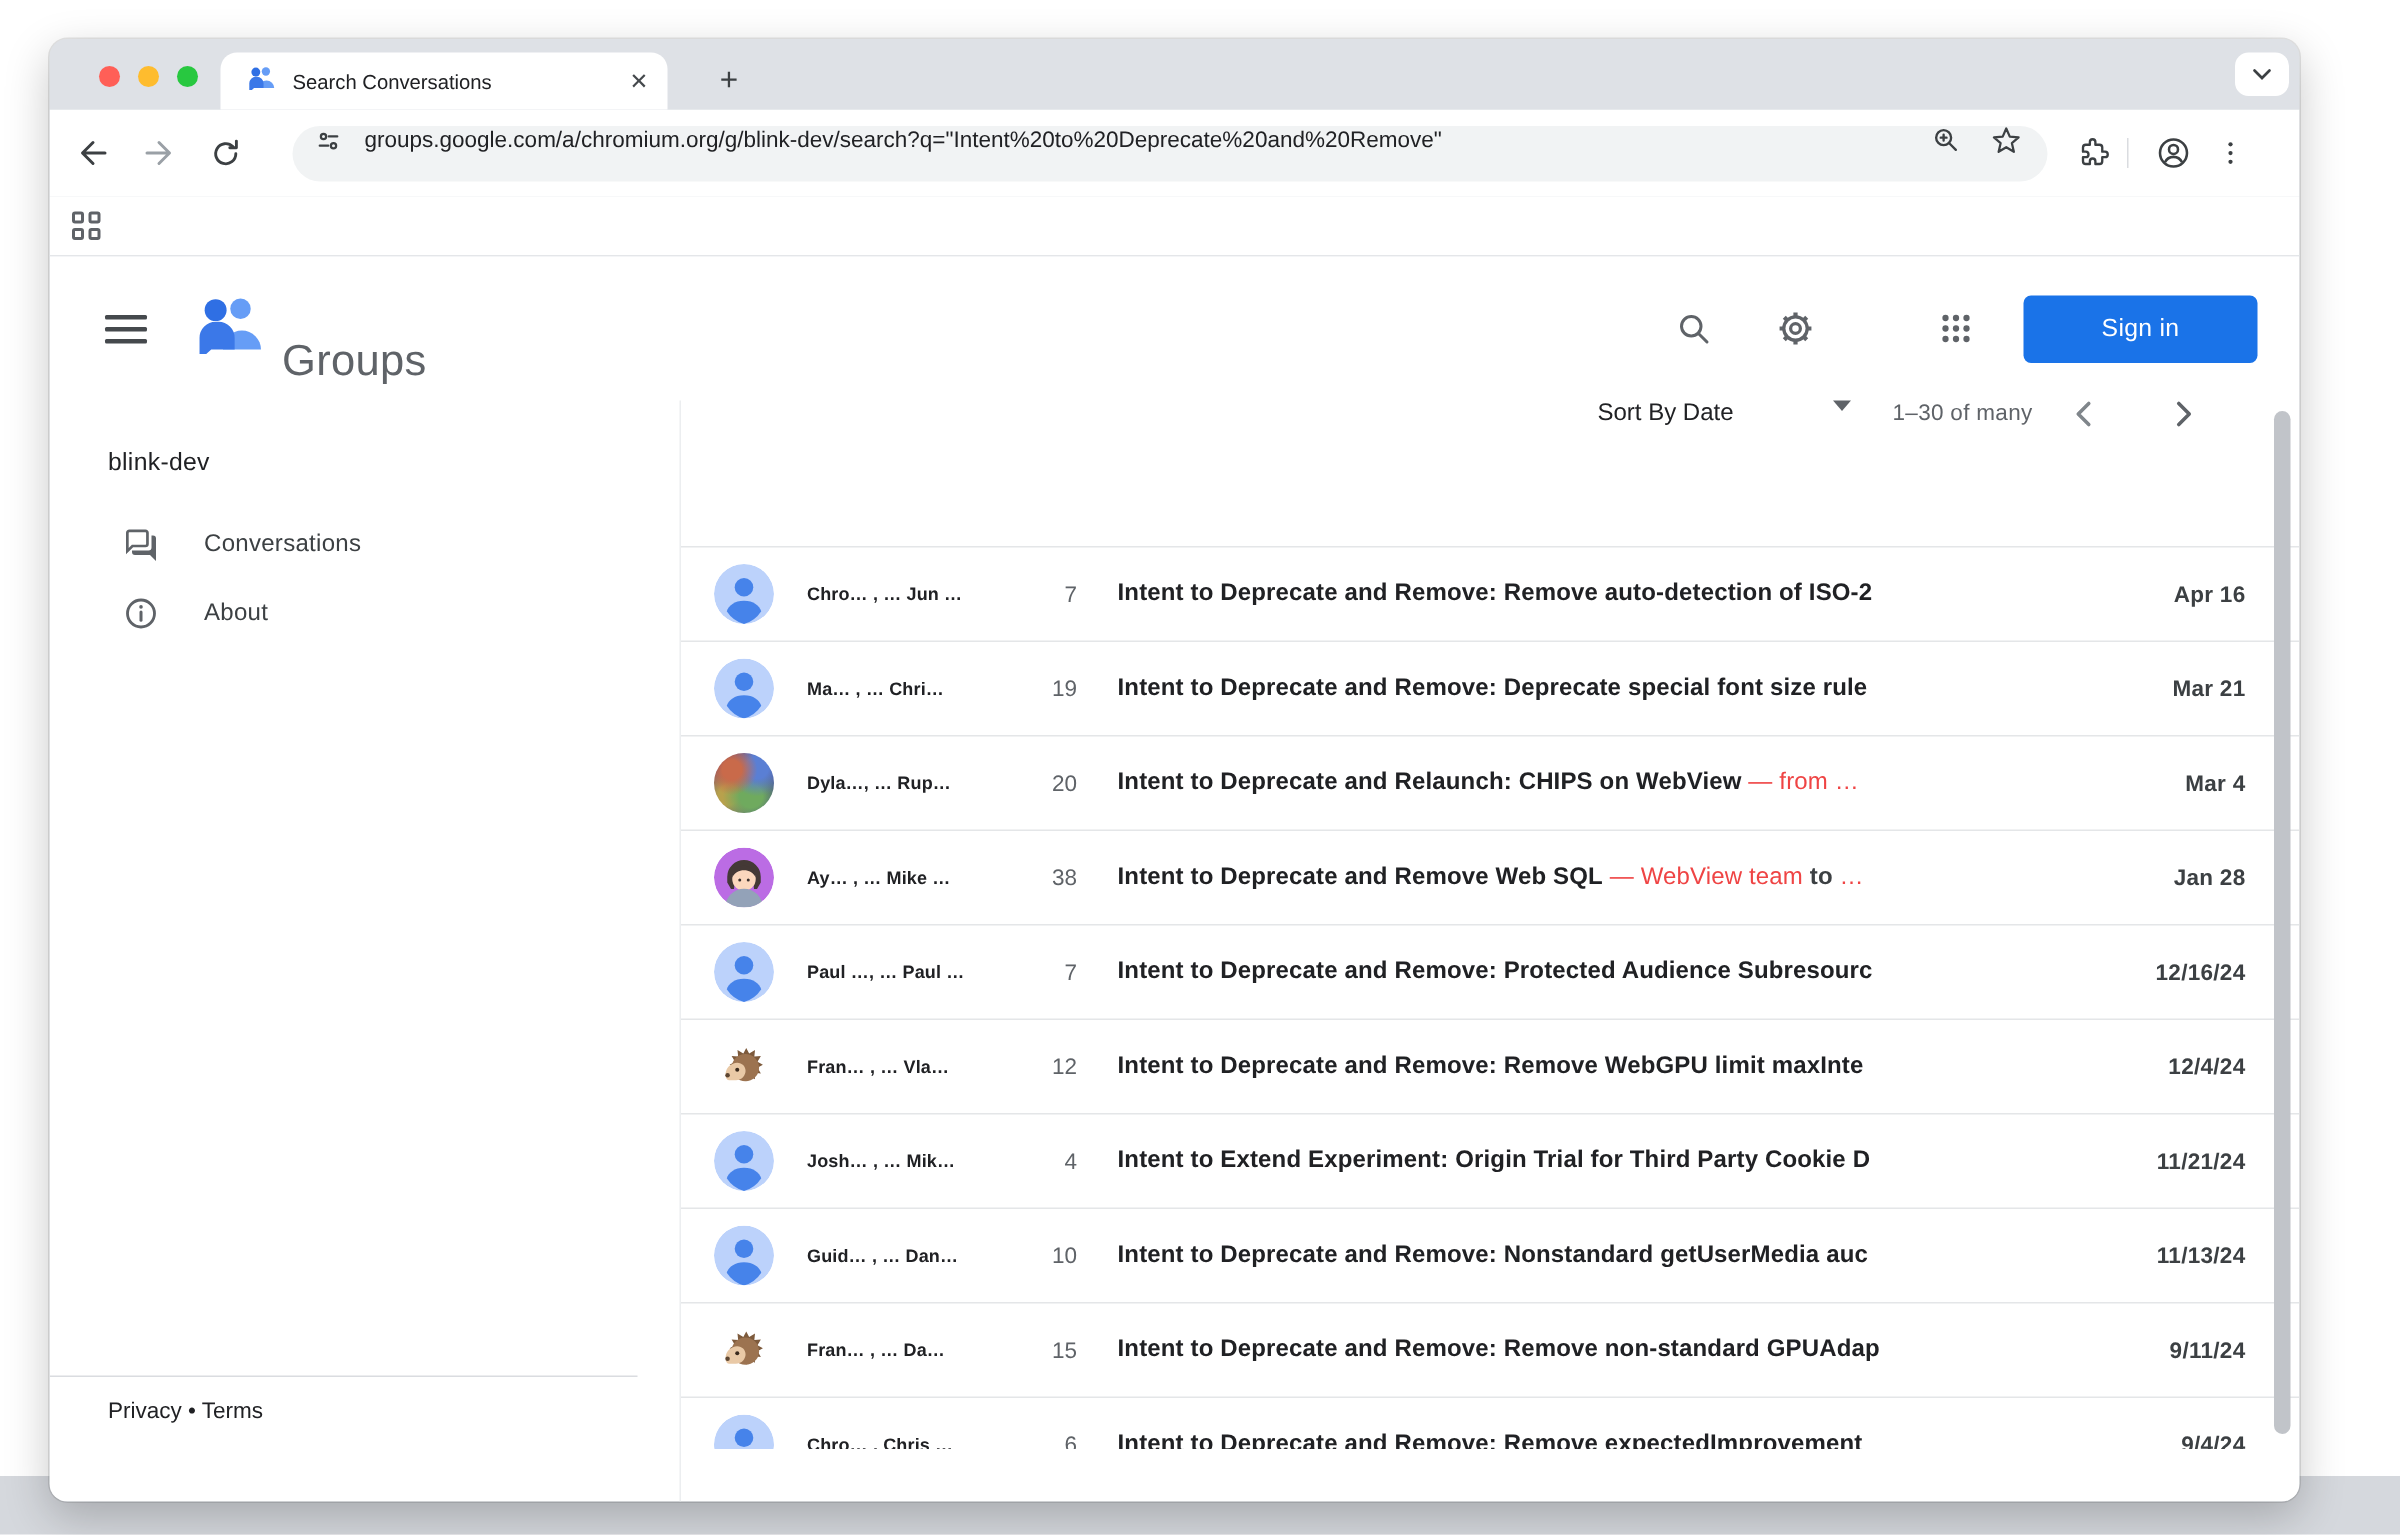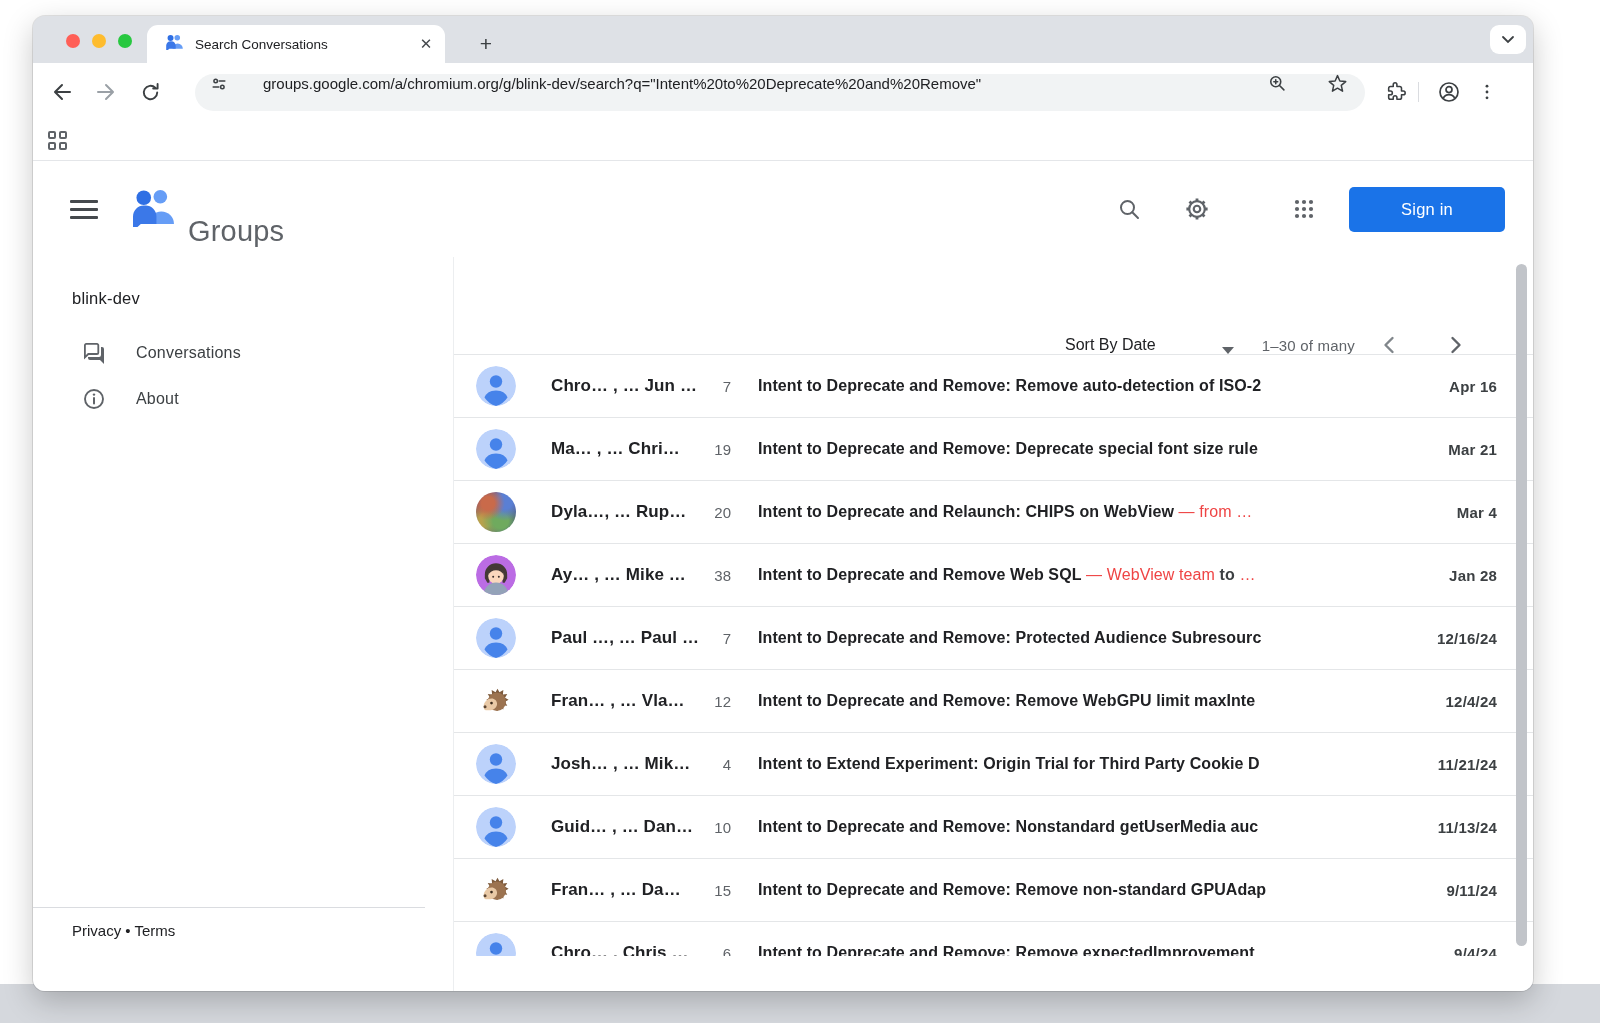--- a/index.html
+++ b/index.html
@@ -1,21 +1,21 @@
 <!DOCTYPE html>
 <html><head>
 <meta charset="utf-8">
 <style>
   * { box-sizing: border-box; margin: 0; padding: 0; }
   html,body { width:1600px; height:1023px; background:#fff; overflow:hidden;
     font-family:"Liberation Sans", sans-serif; -webkit-font-smoothing:antialiased; }
 
   .bottom-strip { position:absolute; left:0; top:984px; width:1600px; height:39px; background:#d5d8dd; }
 
-  .window { position:absolute; left:33px; top:16px; width:1500px; height:975px;
+  .window { position:absolute; left:33px; top:26px; width:1500px; height:975px;
     border-radius:12px; overflow:hidden; background:#dee1e6;
     box-shadow:0 0 0 1px rgba(0,0,0,.10), 0 10px 30px rgba(0,0,0,.22); }
 
   
   .tabstrip { position:relative; height:47px; background:#dee1e6; }
   .traffic { position:absolute; left:33px; top:18px; display:flex; gap:12px; }
   .traffic i { width:14px; height:14px; border-radius:50%; display:block; }
   .t-close{ background:#ff5f57; } .t-min{ background:#febc2e; } .t-zoom{ background:#28c840; }
 
   .tab { position:absolute; left:114px; top:9px; width:298px; height:38px; background:#fff;
@@ -24,21 +24,21 @@
   .tab-close { font-size:15px; color:#45494d; width:18px; text-align:center; cursor:default; }
   .newtab { position:absolute; left:437px; top:12px; width:32px; height:32px; display:flex;
     align-items:center; justify-content:center; font-size:21px; color:#3c4043; }
   .tab-search { position:absolute; right:7px; top:9px; width:36px; height:29px; background:#fff;
     border-radius:9px; display:flex; align-items:center; justify-content:center; }
 
   
   .toolbar { height:58px; background:#fff; display:flex; align-items:center; padding-left:14px; }
   .navbtn { width:30px; height:30px; margin-right:14px; display:flex; align-items:center; justify-content:center; }
   .urlbar { margin-left:16px; width:1170px; height:37px; background:#f1f3f4; border-radius:18.5px;
-    display:flex; align-items:center; padding:0 14px 17px 10px;gap:20px; }
+    display:flex; align-items:center; padding:0 14px 17px 10px; }
   .url-text { flex:1; margin-left:10px; font-size:15px; color:#202124; white-space:nowrap; overflow:hidden; }
   .pill-ic { width:28px; height:28px; margin-left:12px; display:flex; align-items:center; justify-content:center; }
   .chrome-ic { width:30px; height:30px; margin-left:8px; display:flex; align-items:center; justify-content:center; }
   .vsep { width:1px; height:20px; background:#dadce0; margin:0 7px; }
 
   .bookmarksrow { height:40px; background:#fff; border-bottom:1px solid #e4e6e9;
     display:flex; align-items:center; padding-left:15px; }
   .grid-ic { display:grid; grid-template-columns:8px 8px; grid-gap:3px; }
   .grid-ic i { width:8px; height:8px; border:2px solid #5f6368; border-radius:2px; }
 
@@ -59,40 +59,40 @@
 
   .sidebar { width:392px; position:relative; flex:none; }
   .group-name { padding:32px 0 0 39px; font-size:16.5px; color:#202124; letter-spacing:.2px; }
   .snav { margin-top:22px; }
   .snav-item { height:46px; display:flex; align-items:center; padding-left:49px; gap:30px; cursor:default; }
   .snav-item span.lbl { font-size:16px; color:#3c4043; letter-spacing:.2px; }
   .sidebar-footer { position:absolute; left:0; right:0; top:650px; border-top:1px solid #dadce0;
     padding:14px 0 0 39px; font-size:15px; color:#202124; }
 
   .list { flex:1; border-left:1px solid #eceef0; position:relative; }
-  .sortbar { height:97px; display:flex; align-items:flex-end; justify-content:flex-end; padding-right:68px; }
+  .sortbar { height:97px; display:flex; align-items:flex-start; justify-content:flex-end; padding-right:68px; }
   .sort-label { font-size:16px; color:#202124; }
   .sort-caret { margin-left:66px; width:0; height:0; border-left:6px solid transparent;
     border-right:6px solid transparent; border-top:7px solid #5f6368; }
   .range { margin-left:28px; font-size:15px; color:#5f6368; letter-spacing:.2px; }
   .pagebtn { margin-left:25px; width:18px; height:18px; display:flex; align-items:center; justify-content:center; }
   .pagebtn.next { margin-left:49px; }
 
   .rows { height:602px; overflow:hidden; }
   .row { height:63px; border-top:1px solid #e4e6e8; display:flex; align-items:center; padding-left:22px; }
   .avatar { width:40px; height:40px; border-radius:50%; overflow:hidden; flex:none;
     display:flex; align-items:center; justify-content:center; }
   .av-art { background:
       radial-gradient(circle at 30% 28%, #c96a4a 0 16%, transparent 42%),
       radial-gradient(circle at 72% 24%, #5a7fd4 0 18%, transparent 46%),
       radial-gradient(circle at 62% 72%, #6faa5e 0 20%, transparent 50%),
       radial-gradient(circle at 24% 70%, #b8a14c 0 16%, transparent 46%),
       linear-gradient(135deg, #7a4a6e, #3f5a86); }
   .av-plain { background:transparent; }
-  .names { width:152px; margin-left:35px; font-weight:700; font-size:17px; color:#202124;
+  .names { width:152px; margin-left:22px; font-weight:700; font-size:12px; color:#202124;
     white-space:nowrap; overflow:hidden; letter-spacing:.1px; }
   .count { width:26px; text-align:right; font-size:15px; color:#5f6368; margin-left:2px; }
   .subject { margin-left:27px; width:585px; overflow:hidden; white-space:nowrap;
     font-weight:700; font-size:16px; color:#202124; letter-spacing:.1px; }
   .snip { color:#ef4444; font-weight:400; }
   .snip-bold { color:#3c4043; font-weight:700; }
   .rdate { flex:1; text-align:right; padding-right:36px; font-size:15px; font-weight:600;
     color:#3c4043; letter-spacing:.2px; white-space:nowrap; }
 
   .scroll-thumb { position:absolute; right:6px; top:248px; width:11px; height:682px;

